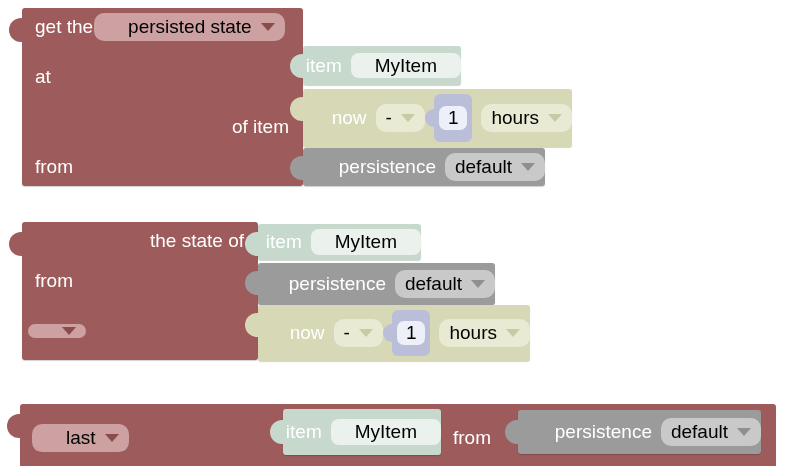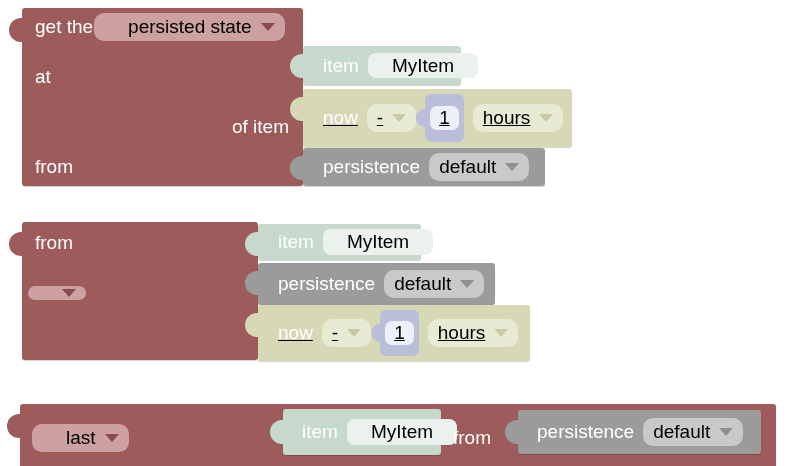--- a/index.html
+++ b/index.html
@@ -9,26 +9,26 @@
     font-family:"Liberation Sans", sans-serif;
     font-size:19px; line-height:1.15;
   }
   .group { position:absolute; }
   .block {
     position:absolute; border-radius:3px;
     box-shadow:0 1px 1px rgba(0,0,0,0.18);
   }
   .red    { background:var(--block-red, #9d5b5b); }
   .teal   { background:var(--block-teal, #c6d9cc); }
-  .olive  { background:var(--block-olive, #d7d8b6);text-decoration:underline; }
+  .olive  { background:var(--block-olive, #d7d8b6); }
   .grayb  { background:var(--block-gray, #9b9b9b); }
 
   .row { display:flex; align-items:center; padding:0 13px; }
   .row.right { justify-content:flex-end; padding-right:14px; }
-  .content { display:flex; align-items:center; height:100%; }
+  .content { display:flex; align-items:center; height:100%;justify-content:flex-end; }
 
   .wlabel { color:#ffffff; white-space:nowrap; }
 
   .dd {
     display:inline-flex; align-items:center; gap:9px;
     padding:3px 10px; border-radius:10px; color:#000;
     white-space:nowrap; cursor:pointer;
   }
   .dd-pink  { background:var(--dropdown-pink, #cda1a1);padding-left:34px; }
   .dd-olive { background:var(--dropdown-olive, #e9ead3); }
@@ -135,20 +135,23 @@
           <span>default</span>
           <span class="arrow arrow-gray"></span>
         </span>
       </div>
     </div>
   </div>
 
   <div class="group" style="left:22px; top:222px;">
     <div class="block red" style="left:0; top:0; width:236px; height:138px;">
       <span class="tab"></span>
+      <div class="row right" style="height:38px;">
+        <span class="wlabel">the state of</span>
+      </div>
       <div class="row" style="height:42px;">
         <span class="wlabel">from</span>
       </div>
       <div class="row" style="height:58px; padding-left:6px;">
         <span class="dd dd-pink">
           <span class="arrow arrow-pink"></span>
         </span>
       </div>
     </div>
 

